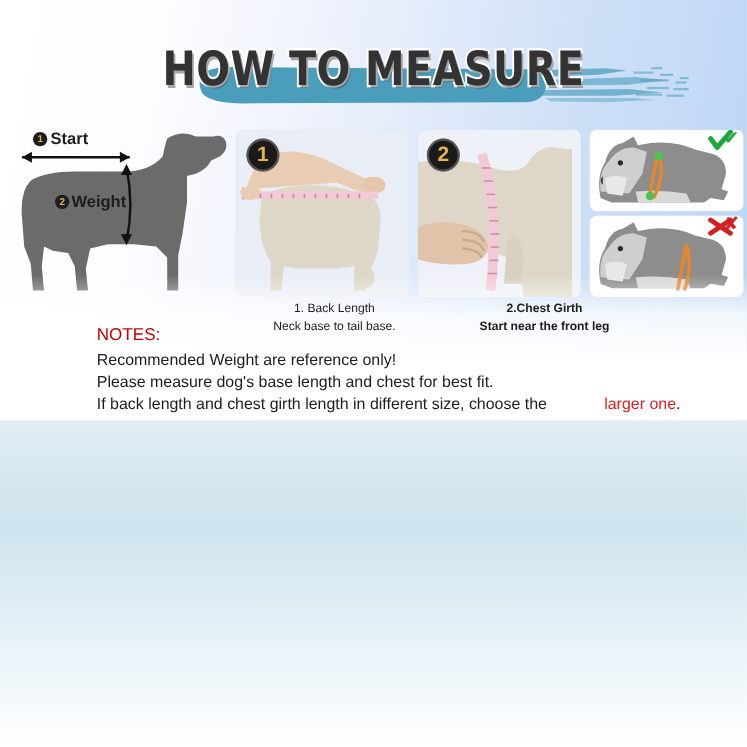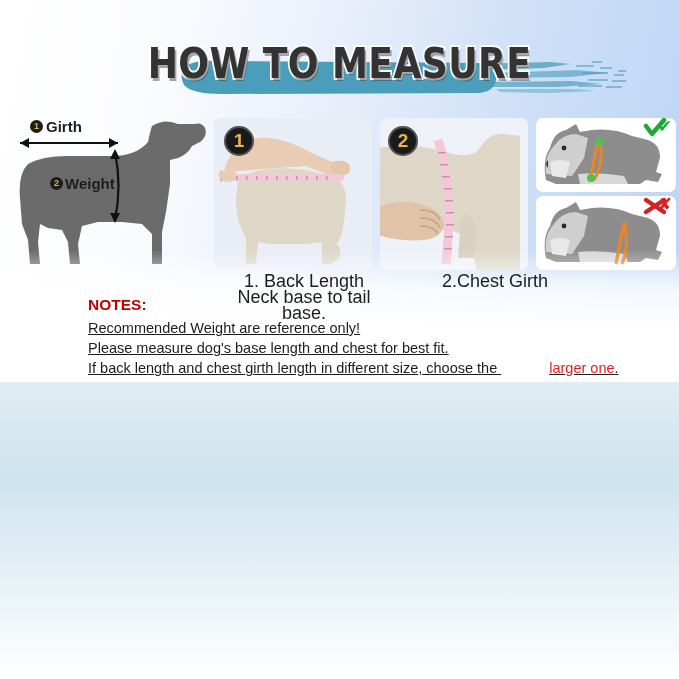--- a/index.html
+++ b/index.html
@@ -59,31 +59,31 @@
   .p4{left:536px;top:196px;width:140px;height:74px;}
 
   .badge-lg{
     position:absolute;width:30px;height:30px;border-radius:50%;
     background:#1a1a1a;color:#e8b44c;font-size:19px;font-weight:bold;
     text-align:center;line-height:30px;z-index:6;
     box-shadow:0 0 0 2px rgba(255,255,255,.25) inset;
   }
 
   .cap{
-    position:absolute;text-align:center;font-size:18px;color:#1d1d1d;line-height:16px;
+    position:absolute;text-align:center;font-size:11px;color:#1d1d1d;line-height:16px;
   }
   .cap1{left:214px;top:273px;width:180px;}
-  .cap2{left:400px;top:273px;width:190px;}
+  .cap2{left:400px;top:273px;width:190px;font-weight:bold;}
 
   
   .notes-h{
-    position:absolute;left:88px;top:296px;font-size:15.5px;font-weight:bold;color:#c00000;
+    position:absolute;left:88px;top:296px;font-size:15.5px;font-weight:normal;color:#c00000;
   }
   .notes-b{
-    position:absolute;left:88px;top:318px;width:580px;font-size:14.5px;color:#1d1d1d;line-height:20px;text-decoration:underline;
+    position:absolute;left:88px;top:318px;width:580px;font-size:14.5px;color:#1d1d1d;line-height:20px;
   }
   .red{color:#e02020;margin-left:48px;}
 
   
   .band{
     position:absolute;left:0;top:382px;width:679px;height:297px;
     background:linear-gradient(#e2edf4 0%,#d5e7f0 18%,#cfe4ef 34%,#ffffff 100%);
   }
 </style>
 </head>
@@ -124,21 +124,21 @@
       <polygon points="116,31 107,26 107,36" fill="#111"></polygon>
       <g stroke="#111" stroke-width="2.2" fill="none">
         <path d="M113 40 Q120 74 113 108"></path>
       </g>
       <polygon points="113,37 108,47 118,47" fill="#111"></polygon>
       <polygon points="113,111 108,101 118,101" fill="#111"></polygon>
     </svg>
 
     <div class="lbl-back">
       <span class="badge-sm">1</span>
-      <span>Girth</span>
+      <span>Start</span>
     </div>
     <div class="lbl-chest">
       <span class="badge-sm">2</span>
       <span>Weight</span>
     </div>
 
     <div class="photo p1">
       <svg viewBox="0 0 158 152" width="158" height="152">
         <rect width="158" height="152" fill="#e9edf5"></rect>
         <path d="M10 54 Q16 30 32 22 Q60 14 96 34 L118 44 Q128 48 126 54 Q122 60 112 56 L92 48" fill="#e8cdb4"></path>
@@ -225,20 +225,21 @@
     </div>
 
     <div class="top-fade"></div>
 
     <div class="cap cap1">
       <div>1. Back Length</div>
       <div>Neck base to tail base.</div>
     </div>
     <div class="cap cap2">
       <div>2.Chest Girth</div>
+      <div>Start near the front leg</div>
     </div>
 
     <div class="notes-h">NOTES:</div>
     <div class="notes-b">
       <div>Recommended Weight are reference only!</div>
       <div>Please measure dog's base length and chest for best fit.</div>
       <div>
         <span>If back length and chest girth length in different size, choose the </span><span class="red">larger one</span><span>.</span>
       </div>
     </div>

